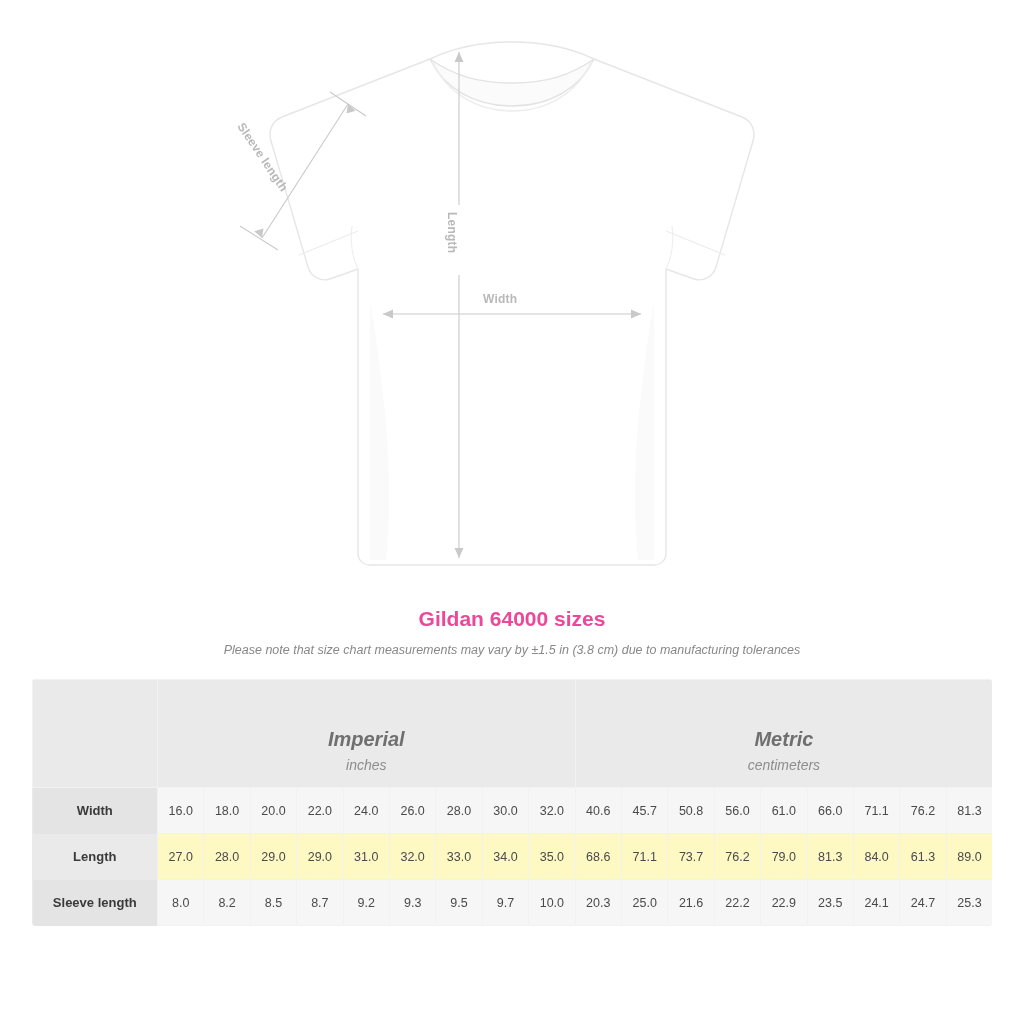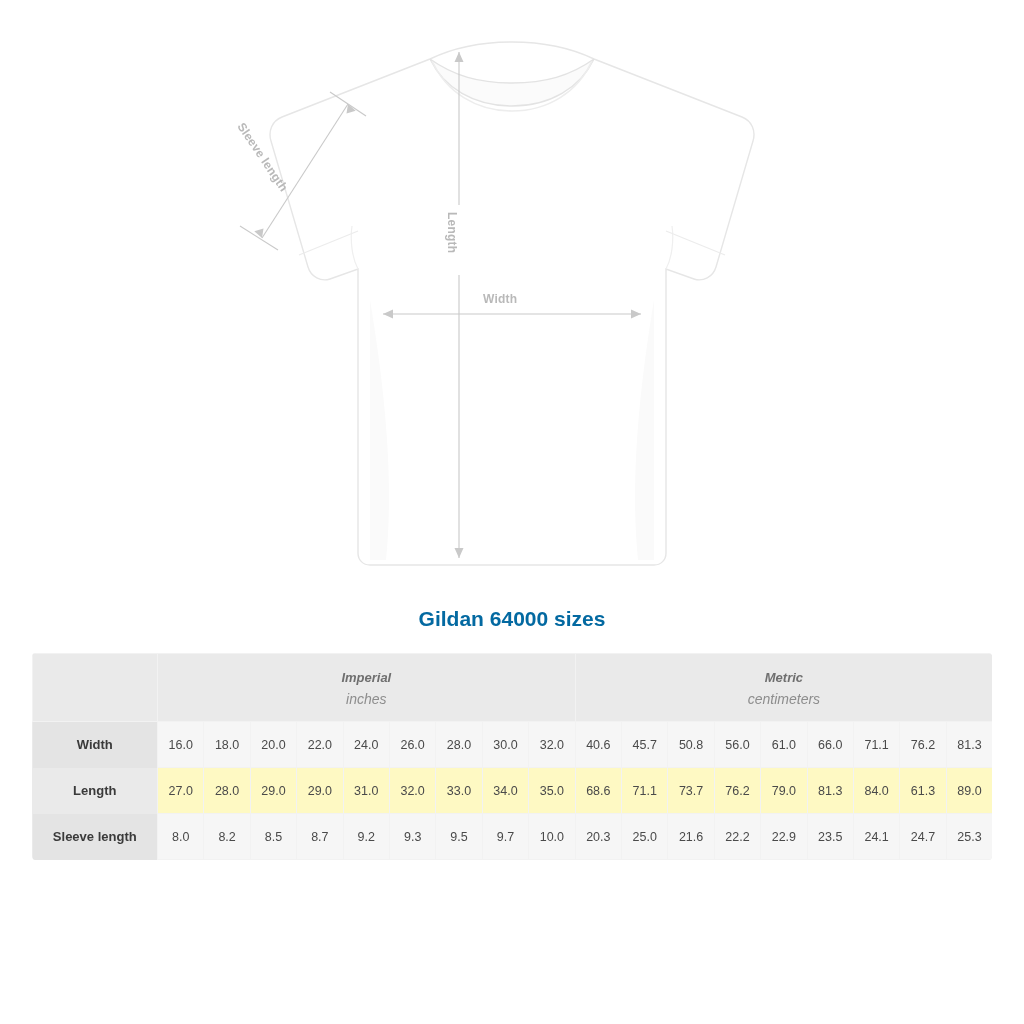--- a/index.html
+++ b/index.html
@@ -60,21 +60,21 @@
   }
 
   
   .title-block {
     text-align: center;
     margin-top: 22px;
   }
   .chart-title {
     font-size: 21px;
     font-weight: bold;
-    color: #0369a1;
+    color: #ec4899;
     margin: 0;
   }
   .chart-note {
     font-size: 12.5px;
     font-style: italic;
     color: #888888;
     margin: 12px 0 0 0;
   }
 
   
@@ -97,25 +97,26 @@
     color: #4a4a4a;
     border: 1px solid #f2f2f2;
   }
   
   .unit-row td {
     background: #eaeaea;
     border: none;
     padding: 16px 0 14px 0;
   }
   .unit-name {
-    font-size: 13px;
+    font-size: 20px;
     font-style: italic;
     font-weight: bold;
     color: #6f6f6f;
     display: block;
+    margin-top: 32px;
   }
   .unit-sub {
     font-size: 14px;
     font-style: italic;
     color: #8d8d8d;
     display: block;
     margin-top: 6px;
   }
   .corner-cell {
     background: #eaeaea;
@@ -223,20 +224,21 @@
       </svg>
 
       <span class="measure-label label-sleeve">Sleeve length</span>
       <span class="measure-label label-length">Length</span>
       <span class="measure-label label-width">Width</span>
     </div>
   </div>
 
   <div class="title-block">
     <h1 class="chart-title">Gildan 64000 sizes</h1>
+    <p class="chart-note">Please note that size chart measurements may vary by ±1.5 in (3.8 cm) due to manufacturing tolerances</p>
   </div>
 
   <div class="table-wrap">
     <table class="size-chart">
       <colgroup>
         <col style="width:125px">
         <col span="18" style="width:46.4px">
       </colgroup>
       <tbody>
         <tr class="unit-row">

